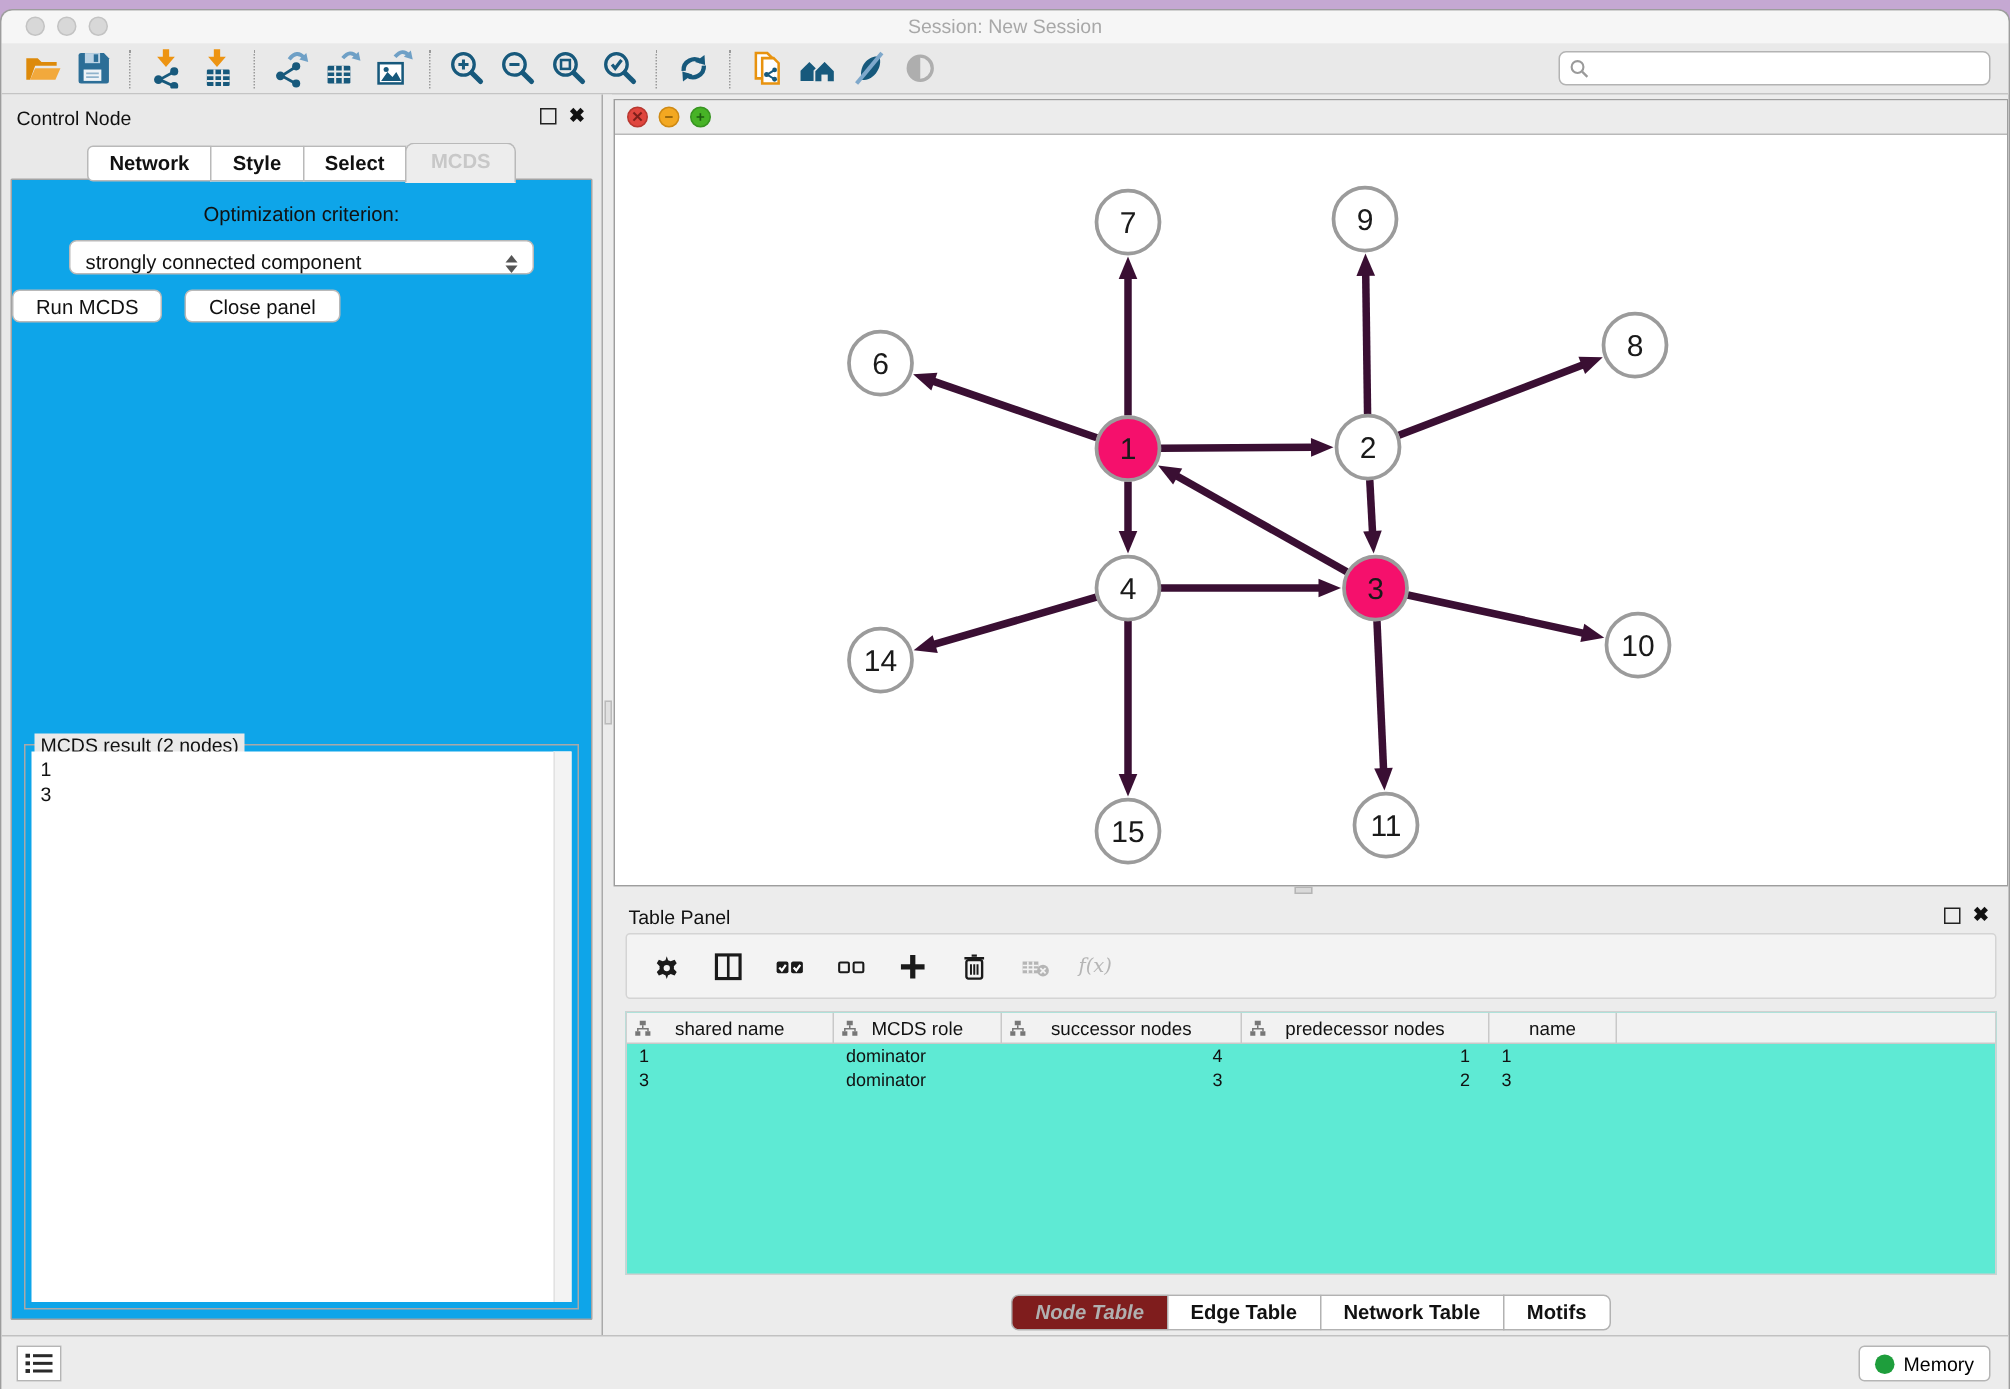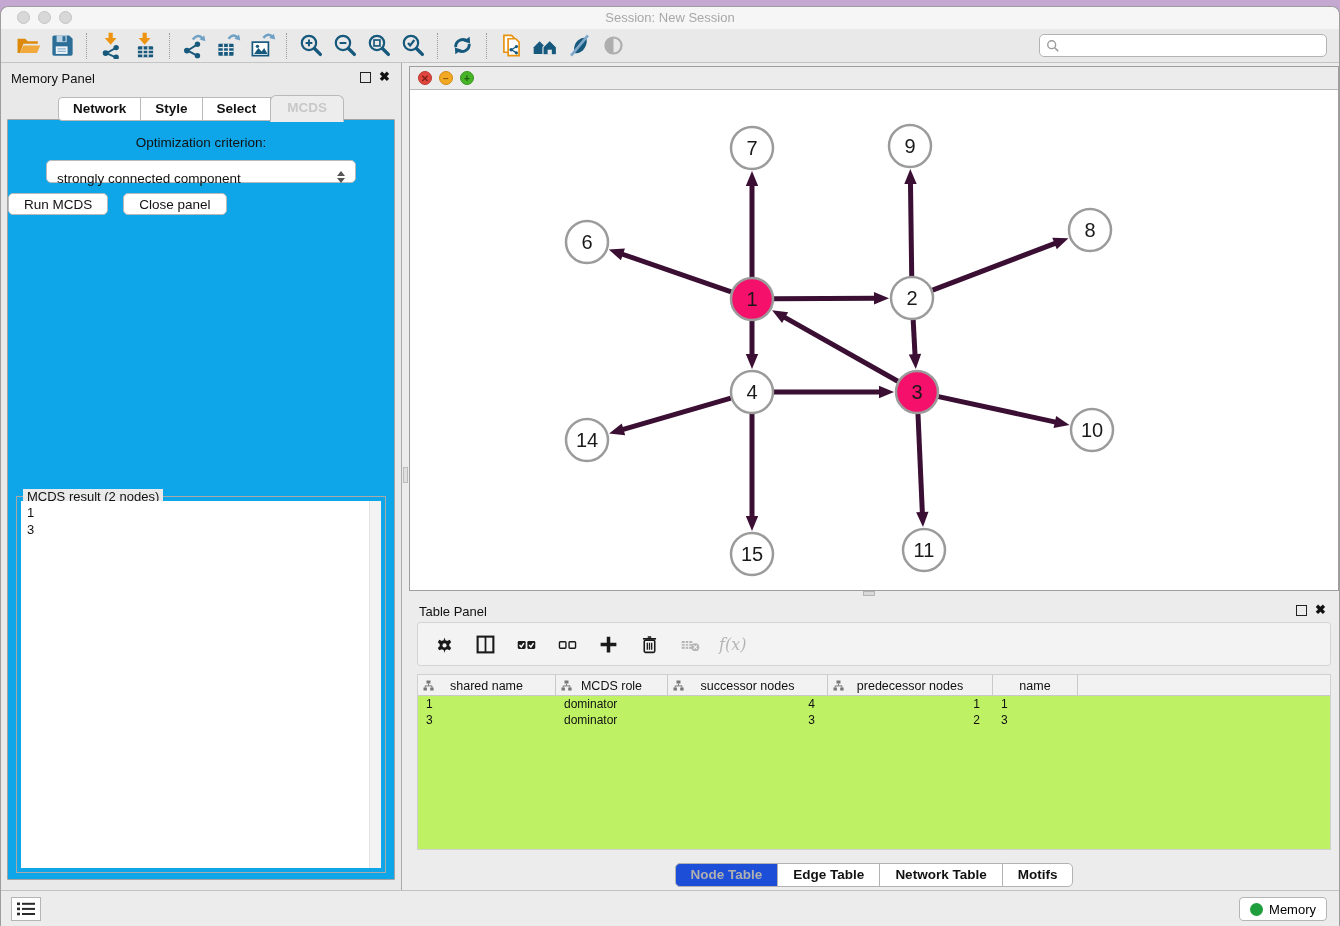--- a/index.html
+++ b/index.html
@@ -47,22 +47,22 @@
   .cp-tabs { position:absolute; left:0; right:0; top:32px; display:flex; justify-content:center; align-items:center; z-index:2; }
   .cptab { background:#fff; border:1px solid #b9b9b9; padding:3px 14px 4px; font-size:13.5px; font-weight:bold;
            color:#111; margin-left:-1px; cursor:pointer; }
   .cptab:first-child { border-radius:4px 0 0 4px; margin-left:0; }
   .cptab-mcds { background:#ededed; color:#c8c8c8; border-radius:6px 6px 0 0; padding:4px 16px 6px; border-bottom-color:#ededed; }
 
   .cp-content { position:absolute; left:6px; right:6px; top:56px; bottom:10px;
                 border:1px solid #a3a3a3; background:#0ea5e9; border-radius:1px; }
   .opt-label { position:absolute; top:15px; left:0; right:0; text-align:center; font-size:13.5px; color:#111; }
   .dropdown { position:absolute; top:40px; left:38px; right:38px; height:23px; background:#fff;
-              border:1px solid #b9b9b9; border-radius:5px; display:flex; align-items:flex-start;
-              padding:10px 10px; font-size:13.5px; color:#111; cursor:pointer; }
+              border:1px solid #b9b9b9; border-radius:5px; display:flex; align-items:flex-end;
+              padding:0 10px; font-size:13.5px; color:#111; cursor:pointer; }
   .dd-stepper { margin-left:auto; display:flex; flex-direction:column; gap:2px; }
   .dd-stepper i { width:0; height:0; border-left:4px solid transparent; border-right:4px solid transparent; display:block;}
   .dd-up { border-bottom:5px solid #555; }
   .dd-down { border-top:5px solid #555; }
   .cp-buttons { position:absolute; top:73px; left:0; right:0; display:flex; justify-content:flex-start; gap:15px; }
   .btn { background:#fff; border:1px solid #b9b9b9; border-radius:5px; height:22px; padding:0 15px;
          font-size:13.5px; color:#111; display:flex; align-items:center; cursor:pointer; font-family:"Liberation Sans",sans-serif;}
 
   .result-group { position:absolute; left:8px; right:8px; top:376px; bottom:6px;
                   border:1px solid #a9a9a9; }
@@ -88,37 +88,37 @@
 
   
   .table-panel { position:absolute; left:1px; top:533px; right:0; bottom:0; }
   .tp-header { position:relative; height:26px; }
   .tp-header .float-ico { right:32px; }
   .tp-header .close-ico { right:13px; }
   .tp-toolbar { position:absolute; left:8px; right:8px; top:26px; height:44px; background:#f3f3f3;
                 border:1px solid #d4d4d4; border-radius:3px; display:flex; align-items:center; padding-left:14px; gap:17px; }
   .tpi { width:24px; height:24px; display:flex; align-items:center; justify-content:center; cursor:pointer; }
   .tpi svg { width:21px; height:21px; }
-  .fx { font-family:"DejaVu Serif", serif; font-style:italic; font-size:16px; color:#b5b5b5; cursor:default; }
-
-  .tbl { position:absolute; left:8px; right:8px; top:78px; height:176px; background:#bef264; border:1px solid #d0d0d0; overflow:hidden;}
+  .fx { font-family:"DejaVu Serif", serif; font-style:italic; font-size:13px; color:#b5b5b5; cursor:default; }
+
+  .tbl { position:absolute; left:8px; right:8px; top:78px; height:176px; background:#5eead4; border:1px solid #d0d0d0; overflow:hidden;}
   .tbl-head { display:flex; background:#f2f2f2; border-bottom:1px solid #c9c9c9; height:21px; }
   .th { position:relative; display:flex; align-items:center; justify-content:center; font-size:12.5px;
         color:#111; border-right:1px solid #c9c9c9; height:21px; flex:none; cursor:pointer; }
   .tree-ico { position:absolute; left:5px; top:5px; }
   .tr { display:flex; height:16px; align-items:center; cursor:pointer; }
   .td { font-size:12px; color:#111; padding:0 8px; flex:none; line-height:16px; }
   .td.r { padding-right:13px; }
 
   .tp-tabs { position:absolute; left:0; right:0; top:267px; display:flex; justify-content:center; }
   .btab { background:#fff; border:1px solid #b2b2b2; margin-left:-1px; padding:3px 15px 4px;
           font-size:13.5px; font-weight:bold; color:#111; cursor:pointer; }
   .btab:first-child { border-radius:5px 0 0 5px; margin-left:0; }
   .btab:last-child { border-radius:0 5px 5px 0; }
-  .btab-sel { background:#1d4ed8; color:#b0b0b0; }
+  .btab-sel { background:#7f1d1d; color:#b0b0b0;font-style:italic; }
 
   
   .statusbar { position:absolute; left:0; right:0; bottom:0; height:36px; background:#ececec; border-top:1px solid #c1c1c1; }
   .list-btn { position:absolute; left:10px; top:6px; width:30px; height:24px; background:#fff;
               border:1px solid #b5b5b5; display:flex; align-items:center; justify-content:center; cursor:pointer; }
   .memory-btn { position:absolute; right:12px; top:6px; height:24px; background:#fff; border:1px solid #b5b5b5;
                 border-radius:4px; display:flex; align-items:center; gap:6px; padding:0 10px; cursor:pointer; }
   .mem-dot { width:13px; height:13px; border-radius:50%; }
   .memory-btn span { font-size:13px; color:#000000; }
 </style>
@@ -293,21 +293,21 @@
           <line x1="10" y1="10" x2="14" y2="14" stroke="#9a9a9a" stroke-width="1.8"></line>
         </svg>
         <input type="text" value="" style="">
       </div>
     </div>
 
     <div class="main">
 
       <div class="control-panel">
         <div class="cp-header">
-          <div class="panel-title">Memory Panel</div>
+          <div class="panel-title">Control Node</div>
           <div class="float-ico"></div>
           <div class="close-ico">✖</div>
         </div>
         <div class="cp-tabs" id="cp-tabs">
             <div class="cptab">Network</div>
             <div class="cptab">Style</div>
             <div class="cptab">Select</div>
             <div class="cptab cptab-mcds">MCDS</div>
           </div>
         <div class="cp-content">

